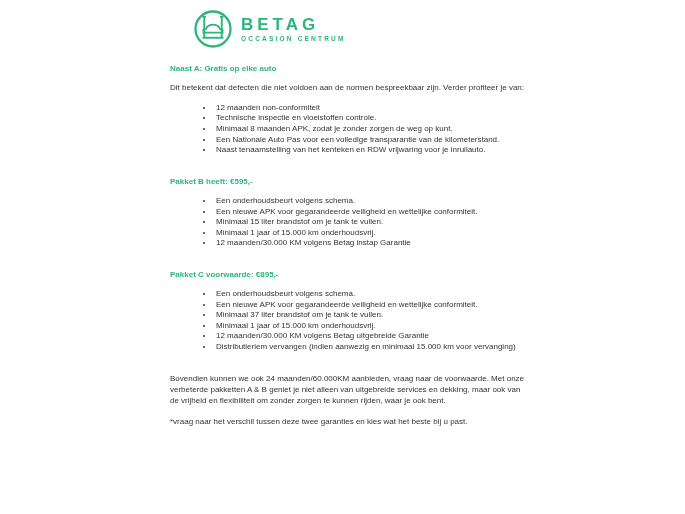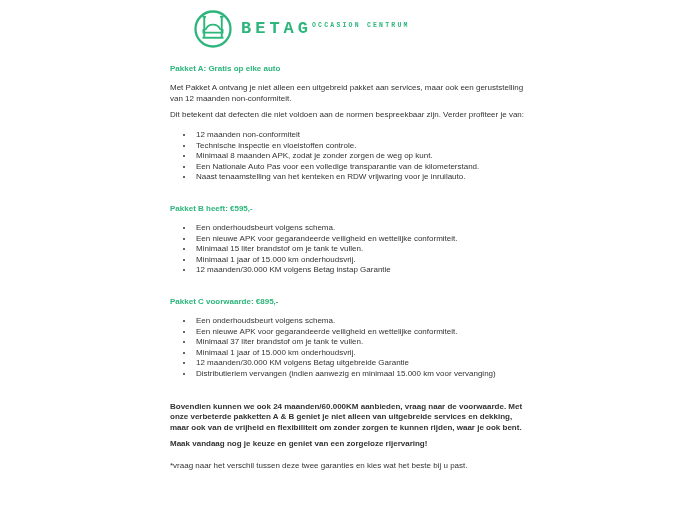--- a/index.html
+++ b/index.html
@@ -19,21 +19,21 @@
 
   
   .logo-row {
     display: flex;
     align-items: center;
     gap: 7px;
     margin-left: 22px;
     margin-bottom: 14px;
   }
   .logo-mark { width: 42px; height: 42px; flex: 0 0 auto; }
-  .logo-text { display: flex; flex-direction: row; font-family: Liberation Mono, monospace; }
+  .logo-text { display: flex; flex-direction: column; }
   .logo-brand {
     font-size: 17px;
     font-weight: bold;
     letter-spacing: 4px;
     color: #2db67c;
     line-height: 1.05;
   }
   .logo-sub {
     font-size: 6.5px;
     font-weight: bold;
@@ -53,31 +53,31 @@
   }
   .para {
     font-size: 8px;
     line-height: 1.32;
     margin-bottom: 0;
   }
   .para + .para { margin-top: 6px; }
   .intro-block { margin-bottom: 9px; }
   ul.bullets {
     list-style: disc outside;
-    margin-left: 24px;
+    margin-left: 44px;
     margin-top: 9px;
   }
   ul.bullets li {
     font-size: 8px;
     line-height: 1.32;
     padding-left: 2px;
   }
 
   .closing { margin-top: 22px; }
-  .closing .para { margin-bottom: 0; font-weight: bold; }
+  .closing .para { margin-bottom: 0; }
   .footnote {
     margin-top: 11px;
     font-size: 8px;
     line-height: 1.32;
   }
 </style>
 </head>
 <body>
 
 <div class="page">
@@ -96,23 +96,22 @@
 
         <line x1="12" y1="34" x2="36" y2="34" stroke="#2db67c" stroke-width="2.2"></line>
       </svg>
       <div class="logo-text">
         <div class="logo-brand">BETAG</div>
         <div class="logo-sub">OCCASION CENTRUM</div>
       </div>
     </div>
 
     <div class="section">
-      <div class="section-heading">Pakket A: Gratis op elke auto</div>
+      <div class="section-heading">Naast A: Gratis op elke auto</div>
       <div class="intro-block">
-        <p class="para">Met Pakket A ontvang je niet alleen een uitgebreid pakket aan services, maar ook een geruststelling van 12 maanden non-conformiteit.</p>
         <p class="para">Dit betekent dat defecten die niet voldoen aan de normen bespreekbaar zijn. Verder profiteer je van:</p>
       </div>
       <ul class="bullets">
         <li>12 maanden non-conformiteit</li>
         <li>Technische inspectie en vloeistoffen controle.</li>
         <li>Minimaal 8 maanden APK, zodat je zonder zorgen de weg op kunt.</li>
         <li>Een Nationale Auto Pas voor een volledige transparantie van de kilometerstand.</li>
         <li>Naast tenaamstelling van het kenteken en RDW vrijwaring voor je inruilauto.</li>
       </ul>
     </div>
@@ -135,18 +134,17 @@
         <li>Een nieuwe APK voor gegarandeerde veiligheid en wettelijke conformiteit.</li>
         <li>Minimaal 37 liter brandstof om je tank te vullen.</li>
         <li>Minimaal 1 jaar of 15.000 km onderhoudsvrij.</li>
         <li>12 maanden/30.000 KM volgens Betag uitgebreide Garantie</li>
         <li>Distributieriem vervangen (indien aanwezig en minimaal 15.000 km voor vervanging)</li>
       </ul>
     </div>
 
     <div class="closing">
       <p class="para">Bovendien kunnen we ook 24 maanden/60.000KM aanbieden, vraag naar de voorwaarde. Met onze verbeterde pakketten A &amp; B geniet je niet alleen van uitgebreide services en dekking, maar ook van de vrijheid en flexibiliteit om zonder zorgen te kunnen rijden, waar je ook bent.</p>
-      <p class="para">Maak vandaag nog je keuze en geniet van een zorgeloze rijervaring!</p>
       <p class="footnote">*vraag naar het verschil tussen deze twee garanties en kies wat het beste bij u past.</p>
     </div>
 
   </div>
 </div>
 
 </body></html>

